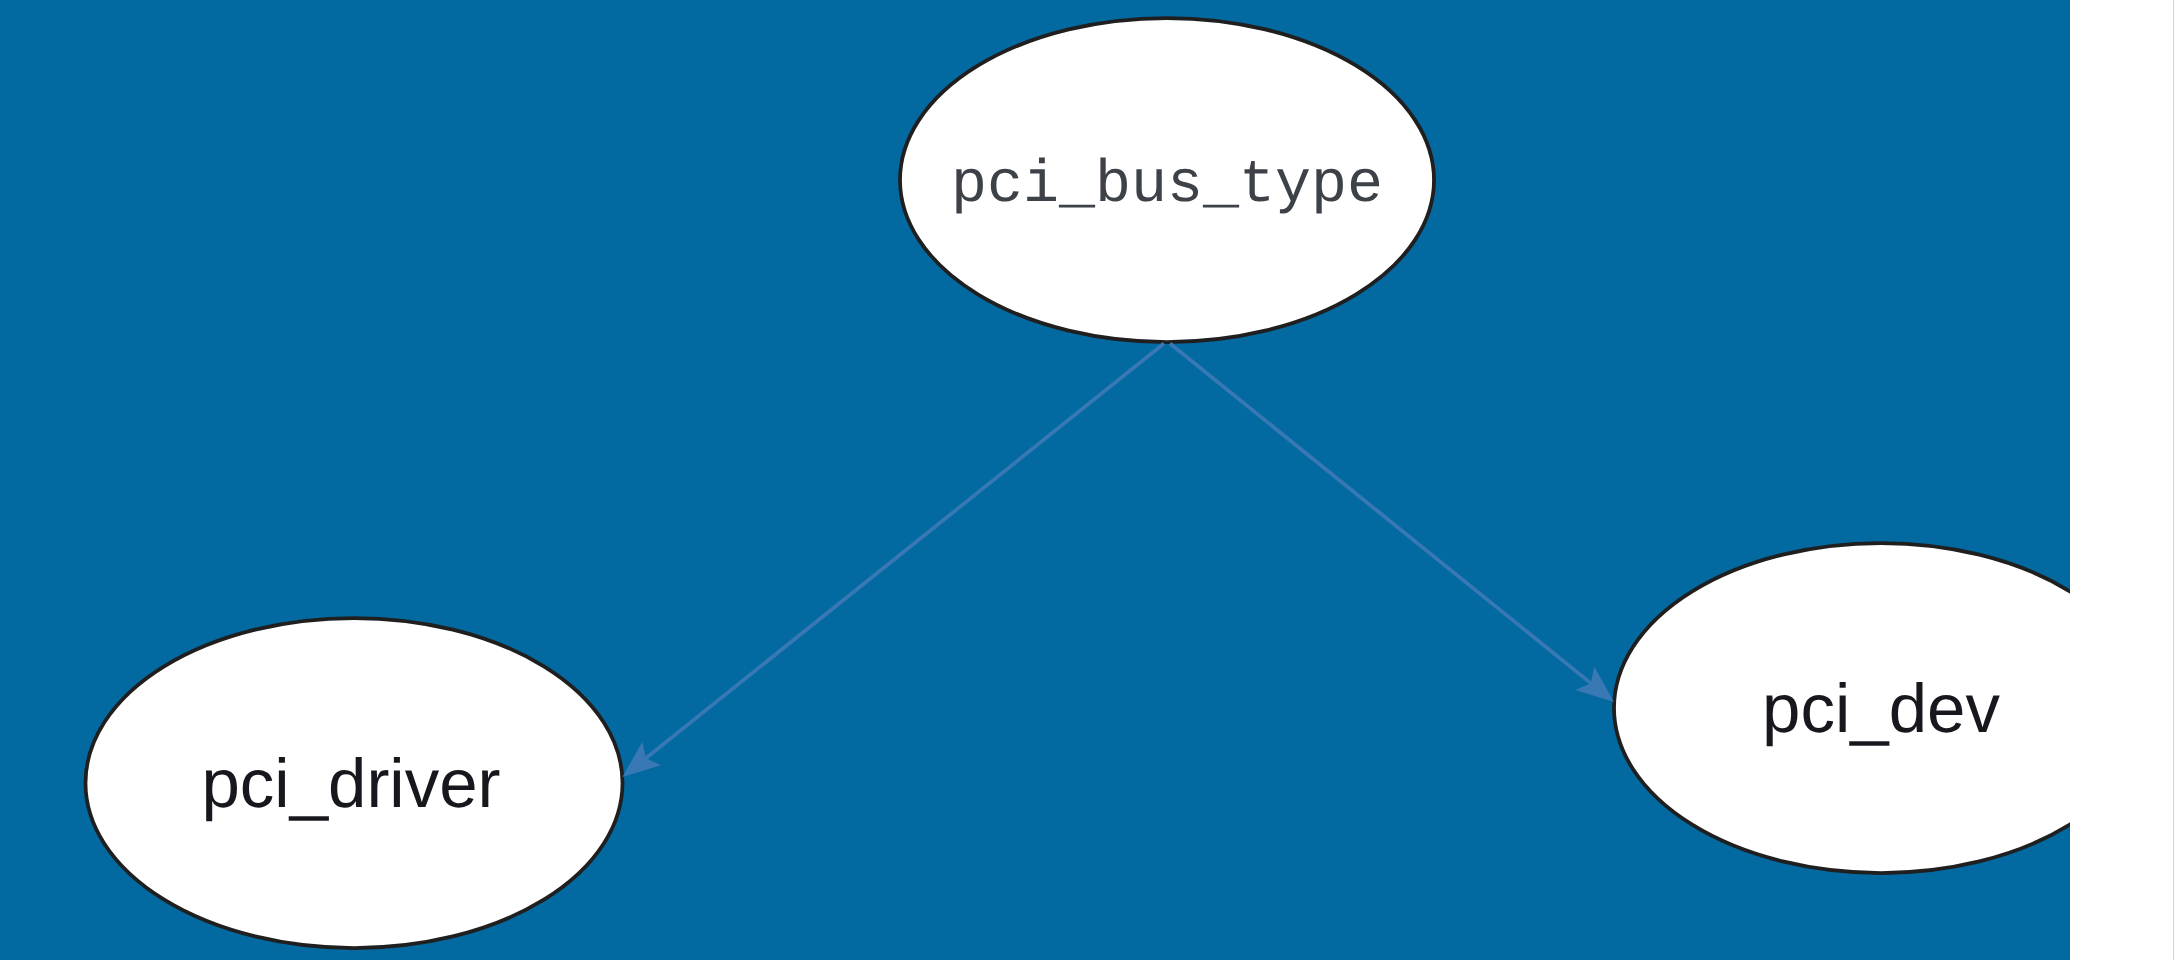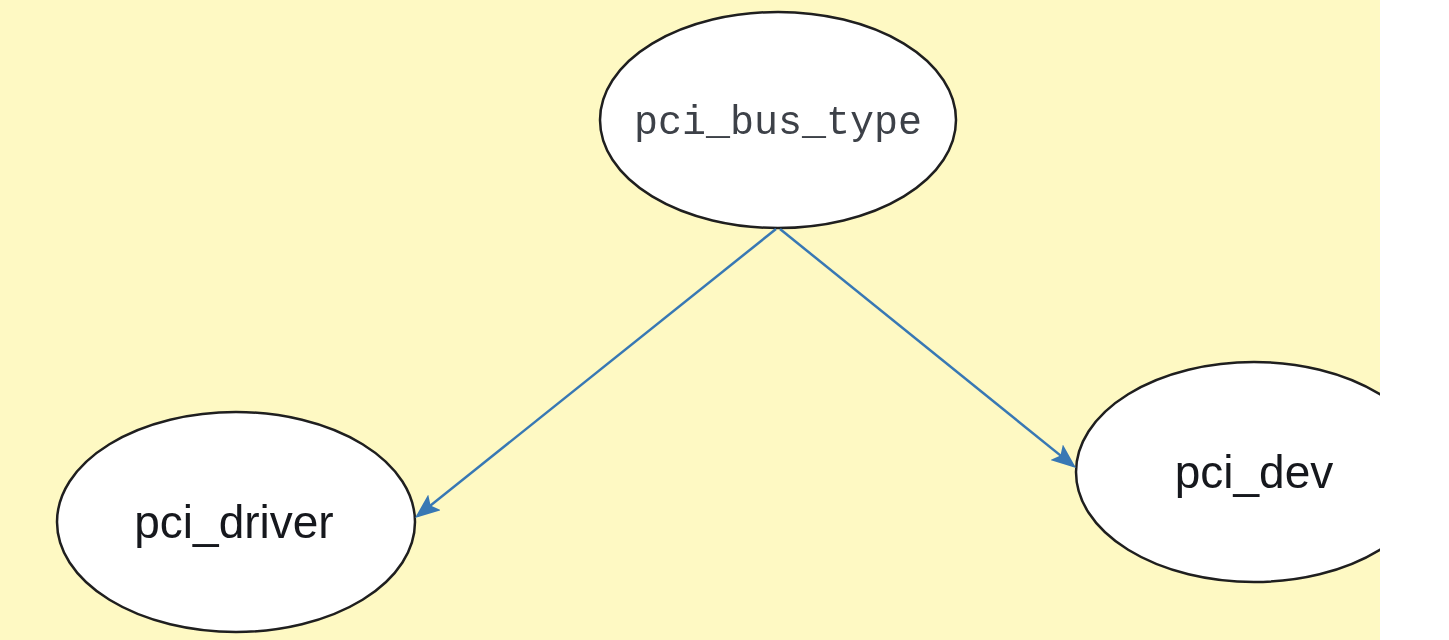--- a/index.html
+++ b/index.html
@@ -5,21 +5,21 @@
   
   html, body {
     margin: 0;
     padding: 0;
     background: #ffffff;
   }
   .canvas {
     position: relative;
     width: 1380px;
     height: 640px;
-    background: #fef9c3;
+    background: #0369a1;
     overflow: hidden;
   }
   svg { display: block; }
   ellipse.node {
     fill: #ffffff;
     stroke-width: 2.5;
   }
   line.edge {
     stroke-width: 2.5;
     fill: none;

